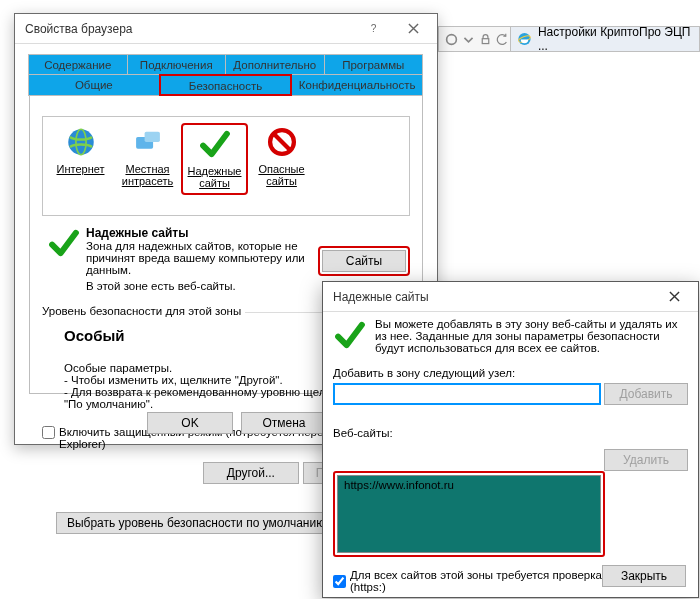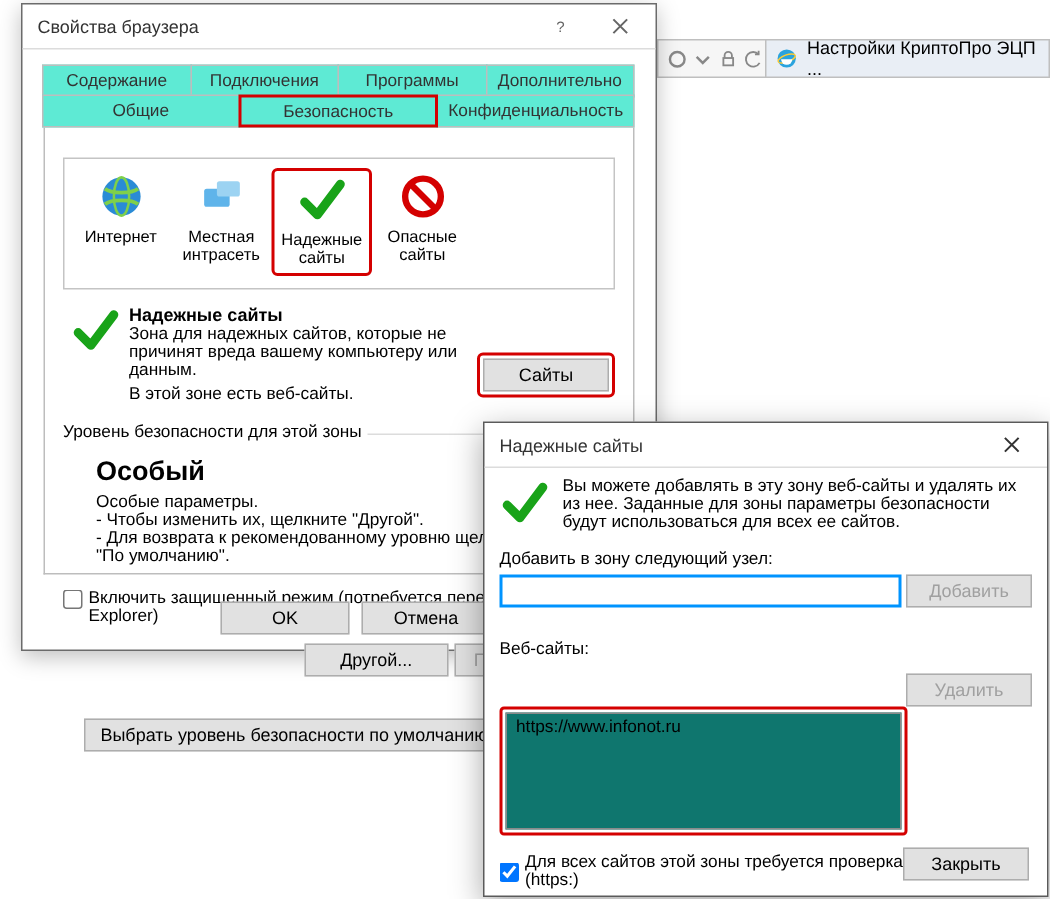--- a/index.html
+++ b/index.html
@@ -6,60 +6,60 @@
   body { margin: 0; width: 700px; height: 599px; background: #fff; position: relative; overflow: hidden; font-size: 12px; color: #000; }
 
   
   .browser-strip { position: absolute; left: 438px; top: 26px; right: 0; height: 26px; border: 1px solid #bfbfbf; background: #f6f6f6; display: flex; align-items: center; }
   .strip-icons { display: flex; align-items: center; padding: 0 6px; gap: 4px; color: #555; }
   .strip-icons svg { width: 13px; height: 13px; }
   .browser-tab { position: absolute; left: 510px; top: 26px; right: 0; height: 26px; border: 1px solid #bfbfbf; border-left: 1px solid #bfbfbf; background: #e9eef5; display: flex; align-items: center; padding: 0 6px; gap: 6px; }
   .ie-icon { width: 16px; height: 16px; }
 
   
-  .win { position: absolute; left: 14px; top: 2px; width: 424px; height: 432px; border: 1px solid #6b6b6b; background: #fff; box-shadow: 0 4px 14px rgba(0,0,0,.25); }
+  .win { position: absolute; left: 14px; top: 13px; width: 424px; height: 432px; border: 1px solid #6b6b6b; background: #fff; box-shadow: 0 4px 14px rgba(0,0,0,.25); }
   .titlebar { height: 30px; display: flex; align-items: center; padding: 0 4px 0 10px; font-size: 12px; color: #333; border-bottom: 1px solid #dcdcdc; }
   .titlebar .spacer { flex: 1; }
   .titlebtn { width: 40px; height: 30px; display: flex; align-items: center; justify-content: center; color: #666; }
   .titlebtn svg { width: 11px; height: 11px; }
 
   .client { position: absolute; left: 10px; right: 10px; top: 40px; bottom: 50px; }
 
   
   .tabs { position: relative; height: 44px; }
   .tabrow { position: absolute; left: 4px; right: 4px; display: flex; }
   .tabrow.r1 { top: 0; }
   .tabrow.r2 { top: 20px; }
-  .tab { flex: 1; text-align: center; height: 22px; line-height: 20px; border: 1px solid #bdbdbd; background: #5eead4; font-size: 11.5px; color: #333; margin-left: -1px; }
+  .tab { flex: 1; text-align: center; height: 22px; line-height: 20px; border: 1px solid #bdbdbd; background: #0ea5e9; font-size: 11.5px; color: #333; margin-left: -1px; }
   .tab.active-hi { border: 2px solid #d40000; position: relative; z-index: 2; }
 
   .panel { position: absolute; left: 4px; right: 4px; top: 42px; bottom: 0; border: 1px solid #bdbdbd; border-top: none; padding: 12px 12px 8px; }
 
   .lbl { font-size: 11.5px; }
 
   
-  .zone-frame { border: 1px solid #c4c4c4; margin-top: 8px; padding: 6px 4px 8px; display: flex; position: relative; }
+  .zone-frame { border: 1px solid #c4c4c4; margin-top: 8px; padding: 6px 4px 20px; display: flex; position: relative; text-decoration: underline; }
   .zone-col { flex: 0 0 67px; text-align: center; font-size: 11px; padding: 2px 0 4px; line-height: 1.1; }
   .zone-col .ico { width: 34px; height: 34px; margin: 0 auto 4px; display: block; }
   .zone-active { border: 2px solid #d40000; border-radius: 4px; }
 
   
   .zone-detail { display: flex; margin-top: 10px; }
   .zone-detail .check { width: 36px; height: 36px; flex: 0 0 44px; display:flex;align-items:flex-start;justify-content:center;}
   .zone-detail .txt { flex: 1; font-size: 11.5px; }
   .zone-detail .txt b { font-size: 12px; }
   .sites-btn-wrap { position: absolute; right: 12px; top: 150px; border: 2px solid #d40000; border-radius: 4px; padding: 2px; }
   .btn { display: inline-flex; align-items: center; justify-content: center; height: 22px; min-width: 84px; padding: 0 12px; border: 1px solid #adadad; background: #e1e1e1; font-size: 12px; color: #000; }
   .btn.disabled { color: #a0a0a0; }
 
   .group-title { font-size: 11.5px; margin-top: 20px; border-top: 1px solid #dcdcdc; padding-top: 6px; position: relative; }
   .group-title span { background: #fff; position: relative; top: -14px; padding-right: 4px; }
 
   .seclevel { margin-left: 22px; font-size: 11.5px; }
-  .seclevel b { font-size: 18px; display: block; margin-bottom: 4px; }
+  .seclevel b { font-size: 15px; display: block; margin-bottom: 18px; }
 
   .chk-row { display: flex; align-items: flex-start; gap: 4px; margin-top: 16px; }
   .chk-row .lbl { flex: 1; }
 
   .panel .btn-row { display: flex; justify-content: flex-end; gap: 4px; margin-top: 12px; }
   .panel .btn-row .btn { min-width: 96px; }
   .panel .resetrow { display: flex; justify-content: flex-end; margin-top: 28px; }
   .panel .resetrow .btn { min-width: auto; padding: 0 10px; }
 
   .dlg-buttons { position: absolute; left: 0; right: 0; bottom: 10px; display: flex; justify-content: flex-end; gap: 8px; padding: 0 14px; }
@@ -129,22 +129,22 @@
           <path d="M1 1l10 10M11 1L1 11" stroke="#666" stroke-width="1.5"></path>
         </svg>
       </div>
   </div>
 
   <div class="client">
     <div class="tabs">
       <div class="tabrow r1">
         <div class="tab">Содержание</div>
         <div class="tab">Подключения</div>
+        <div class="tab">Дополнительно</div>
         <div class="tab">Программы</div>
-        <div class="tab">Дополнительно</div>
       </div>
       <div class="tabrow r2">
         <div class="tab">Общие</div>
         <div class="tab active-hi">Безопасность</div>
         <div class="tab">Конфиденциальность</div>
       </div>
     </div>
 
     <div class="panel">
 

